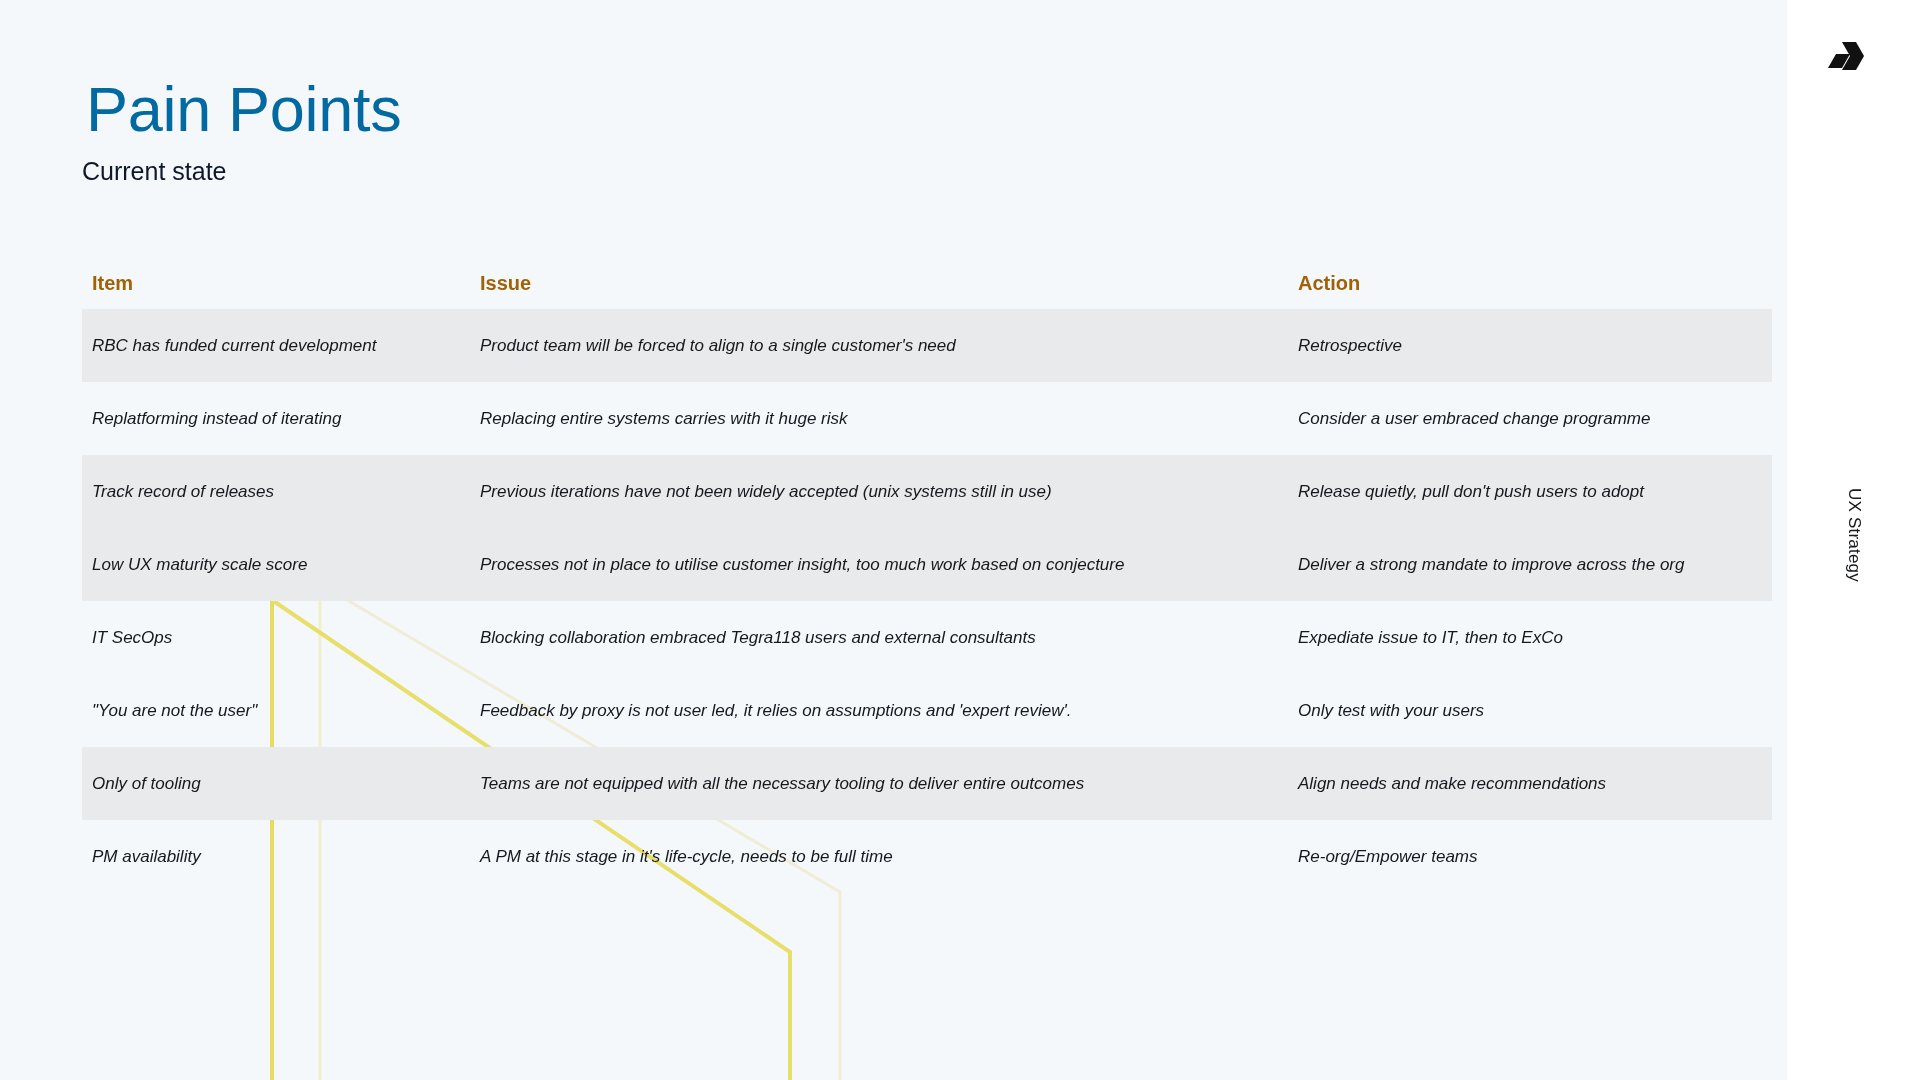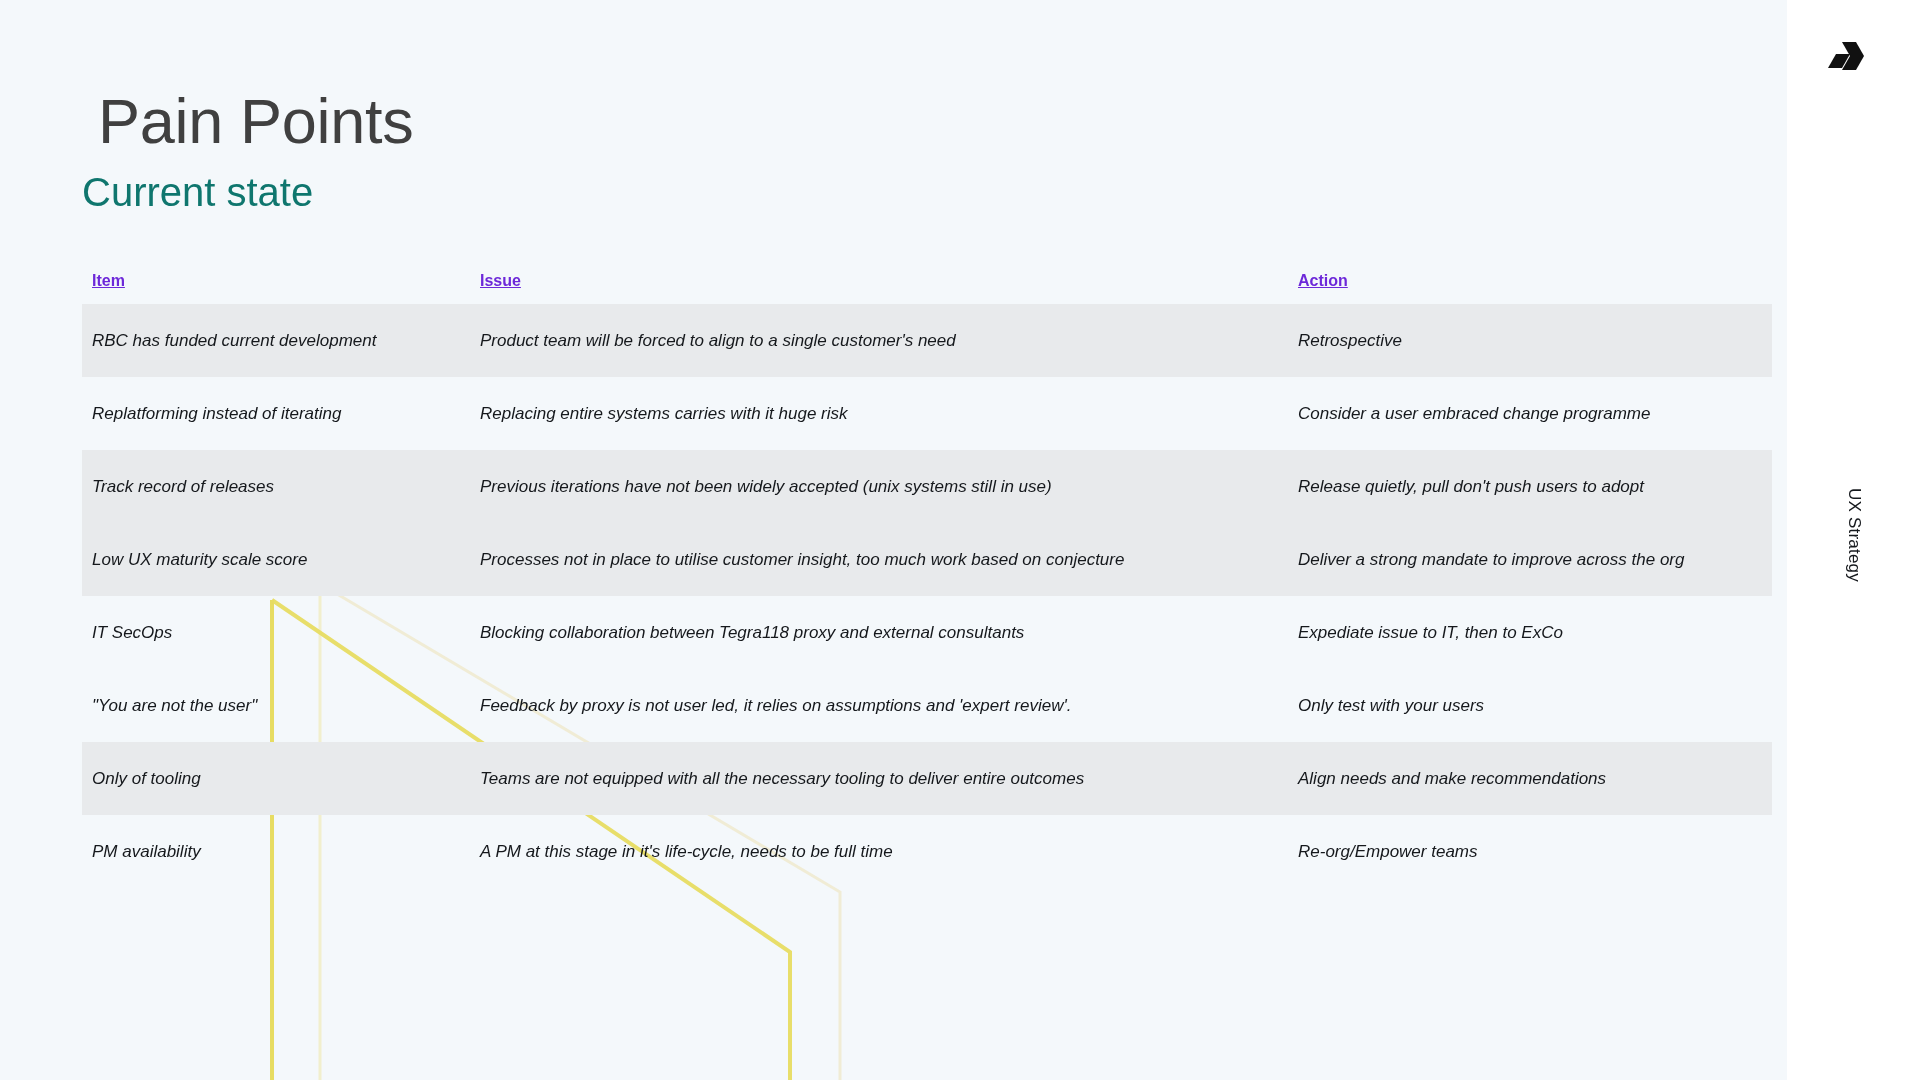--- a/index.html
+++ b/index.html
@@ -46,30 +46,30 @@
   
   #titleblock {
     position: absolute;
     left: 82px;
     top: 72px;
     z-index: 5;
   }
   #page-title {
     font-size: 63px;
     font-weight: 400;
-    color: #404040;
+    color: #0369a1;
     letter-spacing: -0.3px;
     line-height: 1.05;
-    margin: 16px;
+    margin: 4px;
     white-space: nowrap;
   }
   #page-subtitle {
-    font-size: 40px;
+    font-size: 25px;
     font-weight: 400;
-    color: #0f766e;
+    color: #0f172a;
     line-height: 1.1;
     margin: 16px 0 0 0;
     white-space: nowrap;
   }
 
   
   #table-wrap {
     position: absolute;
     left: 82px;
     top: 272px;
@@ -80,26 +80,25 @@
     border-collapse: collapse;
     width: 1690px;
     table-layout: fixed;
   }
   table.ptable col.c-item   { width: 388px; }
   table.ptable col.c-issue  { width: 818px; }
   table.ptable col.c-action { width: 484px; }
 
   table.ptable thead th {
     text-align: left;
-    font-size: 16px;
+    font-size: 20px;
     font-weight: 700;
-    color: #6d28d9;
+    color: #a16207;
     padding: 0 0 14px 10px;
     background: transparent;
-    text-decoration: underline;
   }
   table.ptable tbody td {
     font-size: 17px;
     font-weight: 400;
     color: #15181c;
     padding: 0 14px 0 10px;
     height: 73px;
     vertical-align: middle;
     background: transparent;
     white-space: nowrap;
@@ -192,21 +191,21 @@
             <td>Previous iterations have not been widely accepted (unix systems still in use)</td>
             <td>Release quietly, pull don't push users to adopt</td>
           </tr>
           <tr class="shade">
             <td>Low UX maturity scale score</td>
             <td>Processes not in place to utilise customer insight, too much work based on conjecture</td>
             <td>Deliver a strong mandate to improve across the org</td>
           </tr>
           <tr class="plain">
             <td>IT SecOps</td>
-            <td>Blocking collaboration between Tegra118 proxy and external consultants</td>
+            <td>Blocking collaboration embraced Tegra118 users and external consultants</td>
             <td>Expediate issue to IT, then to ExCo</td>
           </tr>
           <tr class="plain">
             <td>"You are not the user"</td>
             <td>Feedback by proxy is not user led, it relies on assumptions and 'expert review'.</td>
             <td>Only test with your users</td>
           </tr>
           <tr class="shade">
             <td>Only of tooling</td>
             <td>Teams are not equipped with all the necessary tooling to deliver entire outcomes</td>

